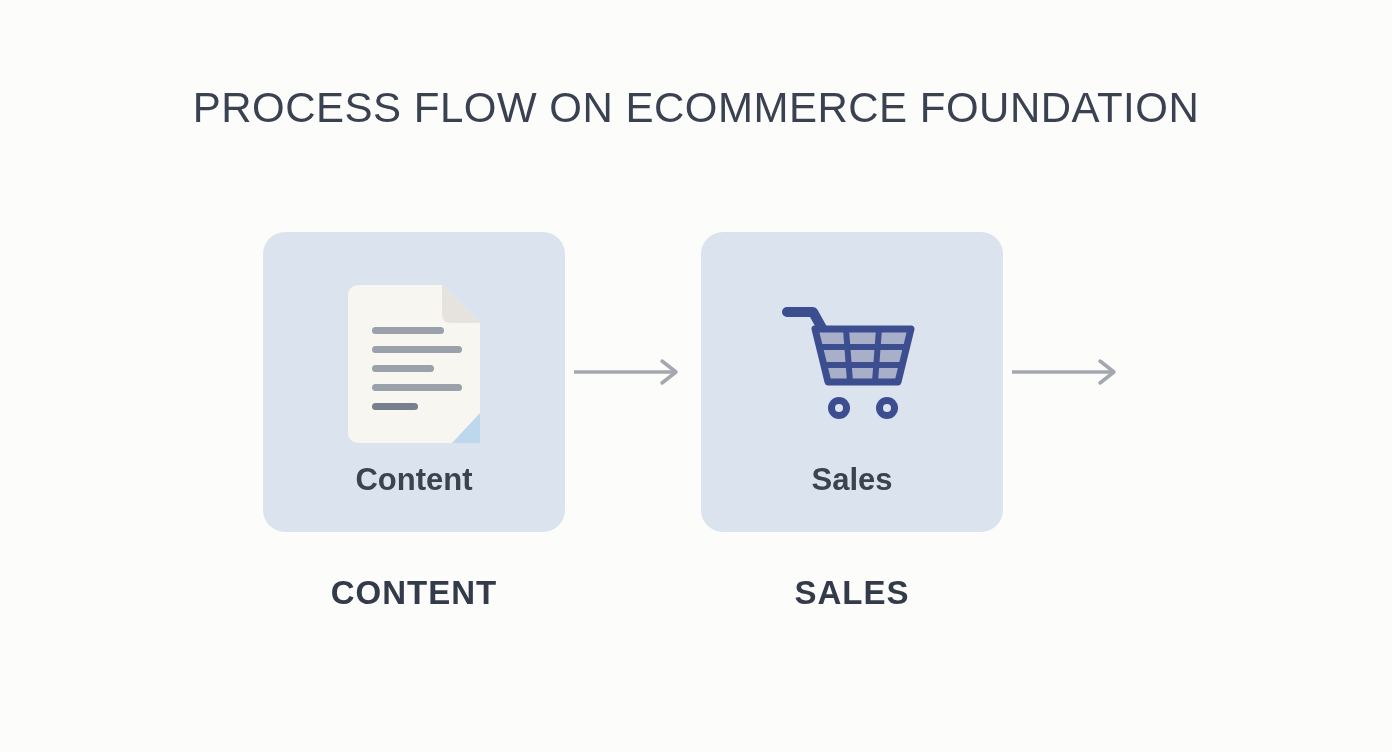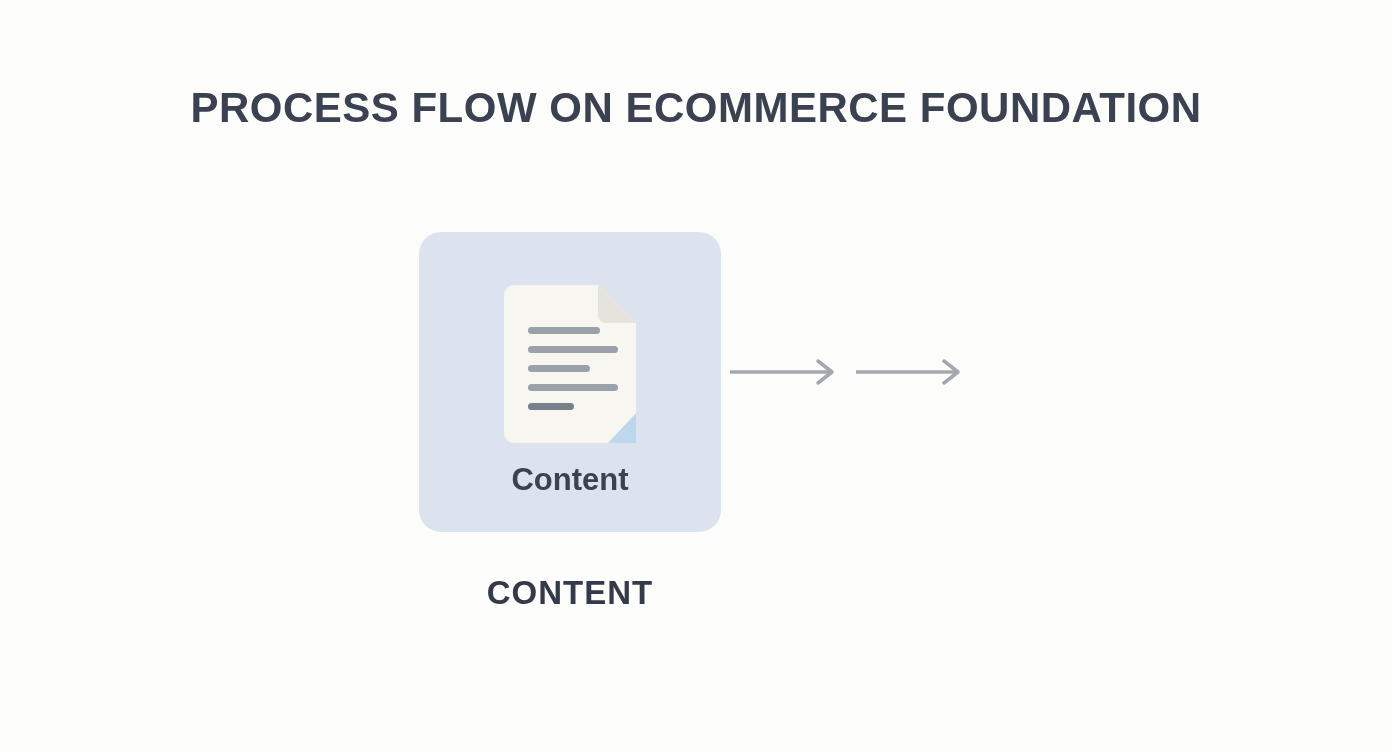--- a/index.html
+++ b/index.html
@@ -11,21 +11,21 @@
   }
   .page {
     width: 1392px;
     height: 752px;
     position: relative;
   }
   .title {
     margin-top: 84px;
     text-align: center;
     font-size: 42px;
-    font-weight: 700;
+    font-weight: 400;
     letter-spacing: 0.5px;
     color: #3a4150;
   }
   .flow-row {
     margin-top: 100px;
     display: flex;
     justify-content: center;
     align-items: flex-start;
   }
   .step-col {
@@ -98,20 +98,40 @@
       <div class="caption">CONTENT</div>
     </div>
 
     <div class="flow-arrow">
       <svg width="122" height="28" viewBox="0 0 122 28" aria-hidden="true">
         <line x1="2" y1="14" x2="102" y2="14" stroke="#a4a8ae" stroke-width="3.5"></line>
         <path d="M90 3 L104 14 L90 25" fill="none" stroke="#a4a8ae" stroke-width="3.5" stroke-linecap="round" stroke-linejoin="round"></path>
       </svg>
     </div>
 
+    <div class="step-col">
+      <div class="card">
+        <div class="icon-wrap">
+          <svg width="142" height="124" viewBox="0 0 142 124" aria-hidden="true">
+            <path d="M6 10 H32 L42 28" stroke="#3d4e90" stroke-width="10" fill="none" stroke-linecap="round" stroke-linejoin="round"></path>
+            <path d="M34 27 H130 L117 80 H47 Z" fill="#a7afc9" stroke="#3d4e90" stroke-width="7" stroke-linejoin="round"></path>
+            <path d="M65 27 L69 80" stroke="#3d4e90" stroke-width="6"></path>
+            <path d="M98 27 L94 80" stroke="#3d4e90" stroke-width="6"></path>
+            <path d="M38 45 H126" stroke="#3d4e90" stroke-width="6"></path>
+            <path d="M43 63 H121" stroke="#3d4e90" stroke-width="6"></path>
+            <circle cx="58" cy="106" r="11" fill="#3d4e90"></circle>
+            <circle cx="106" cy="106" r="11" fill="#3d4e90"></circle>
+            <circle cx="58" cy="106" r="4" fill="#dbe4ee"></circle>
+            <circle cx="106" cy="106" r="4" fill="#dbe4ee"></circle>
+          </svg>
+        </div>
+        <div class="card-label">Sales</div>
+      </div>
+      <div class="caption">SALES</div>
+    </div>
 
     <div class="flow-arrow">
       <svg width="122" height="28" viewBox="0 0 122 28" aria-hidden="true">
         <line x1="2" y1="14" x2="102" y2="14" stroke="#a4a8ae" stroke-width="3.5"></line>
         <path d="M90 3 L104 14 L90 25" fill="none" stroke="#a4a8ae" stroke-width="3.5" stroke-linecap="round" stroke-linejoin="round"></path>
       </svg>
     </div>
 
 
   </div>

